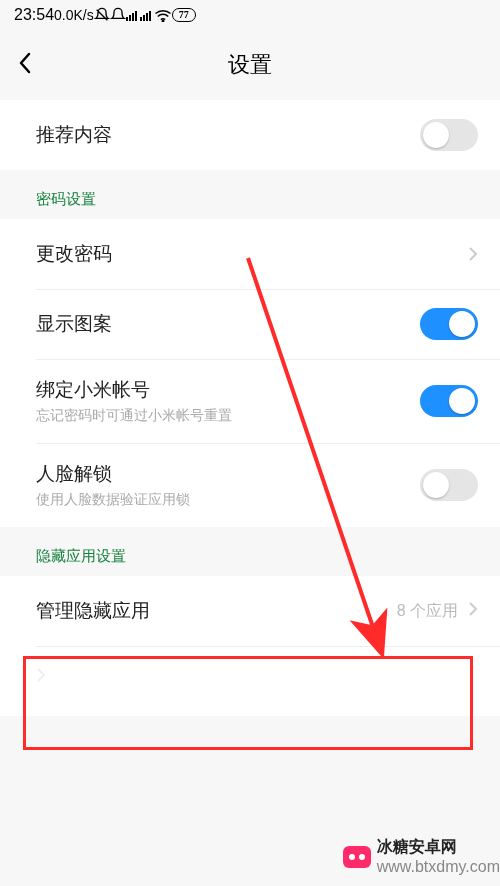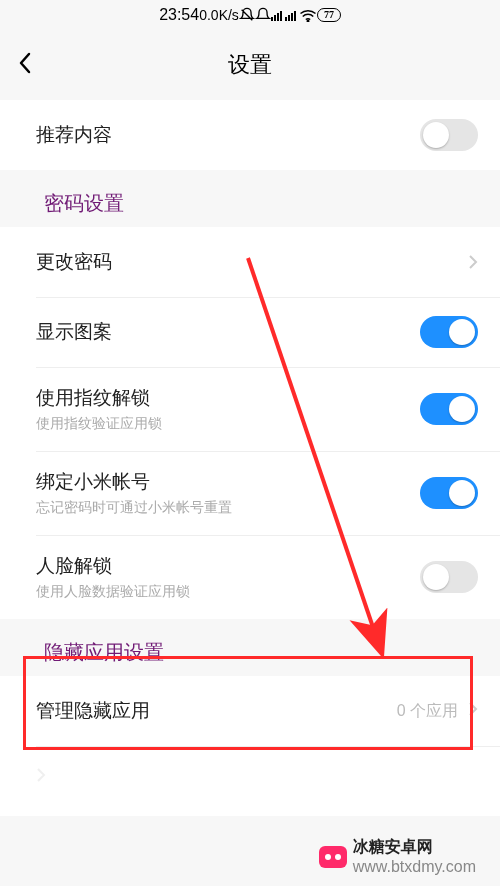--- a/index.html
+++ b/index.html
@@ -1,30 +1,30 @@
 <!DOCTYPE html>
 <html><head>
 <meta charset="utf-8">
 <style>
   * { margin: 0; padding: 0; box-sizing: border-box; }
   html, body { width: 500px; height: 886px; font-family: -apple-system, "Helvetica Neue", Arial, sans-serif; background: #f7f7f7; color: #000; overflow: hidden; position: relative; }
 
-  .status-bar { height: 30px; background: #f7f7f7; display: flex; align-items: center; justify-content: center; padding: 0 14px; font-size: 16px; }
+  .status-bar { height: 30px; background: #f7f7f7; display: flex; align-items: center; justify-content: flex-start; padding: 0 14px; font-size: 16px; }
   .status-left { font-weight: 500; }
   .status-right { display: flex; align-items: center; font-size: 14px; }
   .status-right .spd { font-size: 14px; }
   .status-right svg { display: block; }
   .battery { border: 1.5px solid #000; border-radius: 10px; padding: 1px 6px; font-size: 10px; font-weight: 600; line-height: 1; font-family: Liberation Serif, serif; }
 
   .nav-bar { height: 70px; display: flex; align-items: center; justify-content: center; position: relative; background: #f7f7f7; }
   .nav-back { position: absolute; left: 18px; top: 50%; transform: translateY(-50%); }
   .nav-title { font-size: 22px; font-weight: 500; }
 
   .section { background: #fff; }
-  .section-header { padding: 20px 36px 10px; font-size: 20px; color: #701a75; background: #f7f7f7; margin-left: 8px; }
+  .section-header { padding: 20px 36px 10px; font-size: 15px; color: #15803d; background: #f7f7f7; }
 
   .row { display: flex; align-items: center; padding: 18px 22px 18px 36px; min-height: 70px; position: relative; }
   .row + .row::before { content: ""; position: absolute; top: 0; left: 36px; right: 0; height: 1px; background: #eee; }
   .row-texts { flex: 1; display: flex; flex-direction: column; gap: 4px; min-width: 0; }
   .row-title { font-size: 19px; color: #222; }
   .row-sub { font-size: 14px; color: #aaa; }
   .row-right { display: flex; align-items: center; gap: 10px; }
   .row-value { font-size: 16px; color: #bbb; }
 
   
@@ -37,21 +37,21 @@
 
   .chevron { color: #ccc; }
 
   
   .arrow-svg { position: absolute; left: 0; top: 0; pointer-events: none; }
 
   
   .highlight-box { position: absolute; border: 3px solid #ff2a2a; pointer-events: none; }
 
   
-  .watermark { position: absolute; right: 24px; bottom: 10px; display: flex; align-items: center; gap: 6px; font-size: 16px; font-weight: 600; color: #222; }
+  .watermark { position: absolute; right: 0; bottom: 10px; display: flex; align-items: center; gap: 6px; font-size: 16px; font-weight: 600; color: #222; }
   .watermark .logo { width: 28px; height: 22px; background: #ff2a6a; border-radius: 6px; position: relative; }
   .watermark .logo::before, .watermark .logo::after { content:""; position:absolute; width:6px; height:6px; background:#fff; border-radius:50%; top:8px; }
   .watermark .logo::before { left:6px; }
   .watermark .logo::after { right:6px; }
   .watermark .site { font-size: 16px; color: #888; display:block; font-weight:400; }
 </style>
 </head>
 <body>
 
 <div class="status-bar">
@@ -129,29 +129,20 @@
   <div class="row">
     <div class="row-texts">
         <div class="row-title">显示图案</div>
       </div>
     <div class="row-right">
         <div class="toggle on"></div>
       </div>
   </div>
   <div class="row">
     <div class="row-texts">
-      <div class="row-title">使用指纹解锁</div>
-      <div class="row-sub">使用指纹验证应用锁</div>
-    </div>
-    <div class="row-right">
-        <div class="toggle on"></div>
-      </div>
-  </div>
-  <div class="row">
-    <div class="row-texts">
       <div class="row-title">绑定小米帐号</div>
       <div class="row-sub">忘记密码时可通过小米帐号重置</div>
     </div>
     <div class="row-right">
         <div class="toggle on"></div>
       </div>
   </div>
   <div class="row">
     <div class="row-texts">
       <div class="row-title">人脸解锁</div>
@@ -163,21 +154,21 @@
   </div>
 </div>
 
 <div class="section-header">隐藏应用设置</div>
 <div class="section">
   <div class="row">
     <div class="row-texts">
         <div class="row-title">管理隐藏应用</div>
       </div>
     <div class="row-right">
-      <div class="row-value">0 个应用</div>
+      <div class="row-value">8 个应用</div>
       <span class="chevron"><svg width="10" height="16" viewBox="0 0 10 16" fill="none" stroke="#ccc" stroke-width="2">
             <path d="M2 2l6 6-6 6"></path>
           </svg></span>
     </div>
   </div>
   <div class="row" style="padding-bottom:30px;">
     <div class="row-right chevron" style="opacity:0.3;">
         <svg width="10" height="16" viewBox="0 0 10 16" fill="none" stroke="#ccc" stroke-width="2">
           <path d="M2 2l6 6-6 6"></path>
         </svg>

